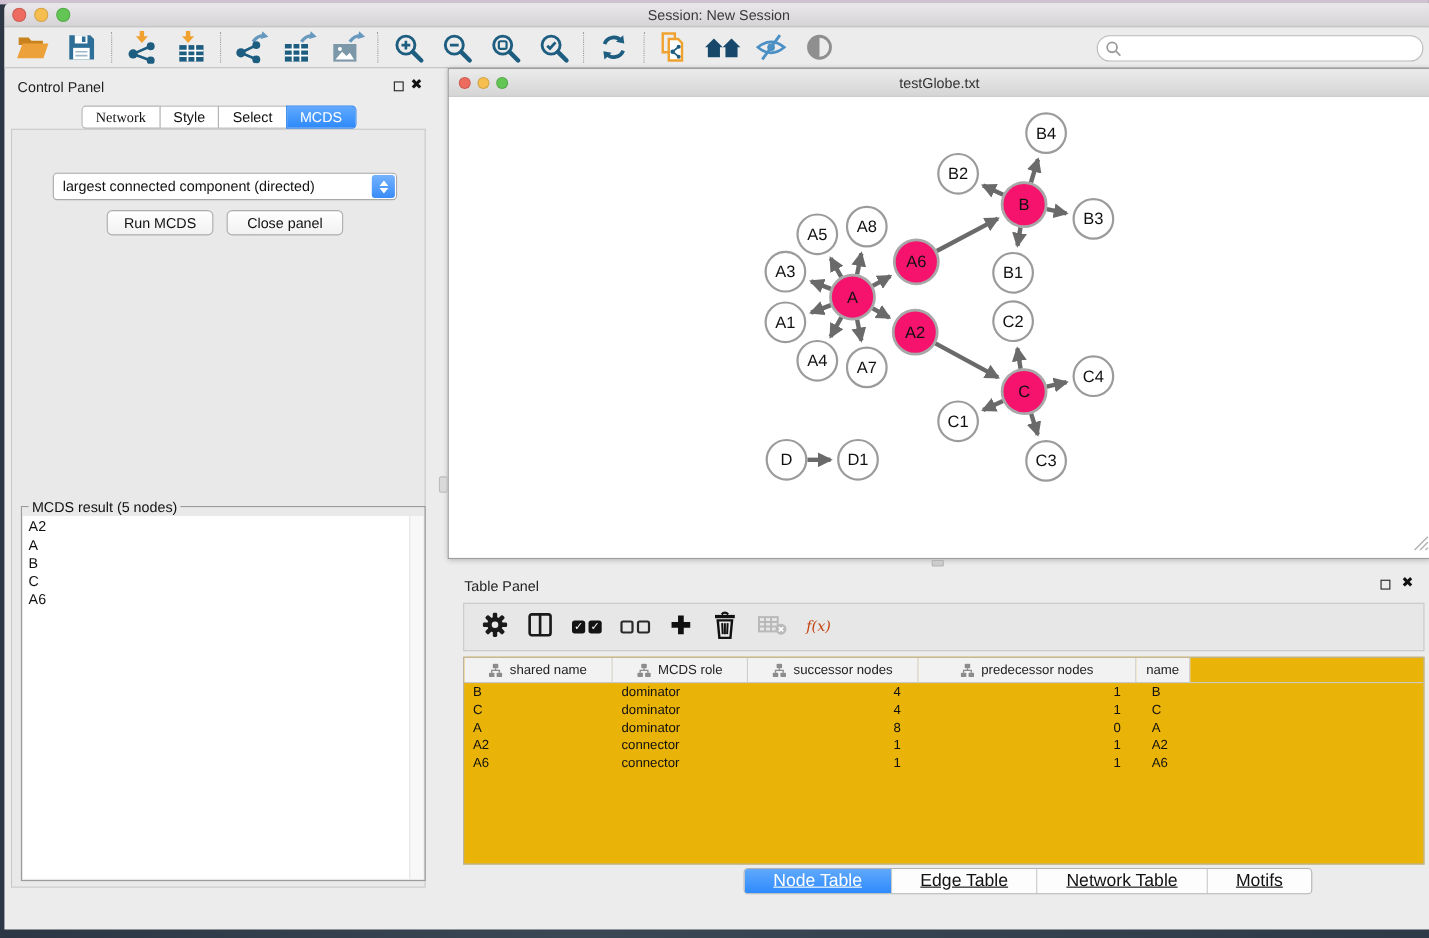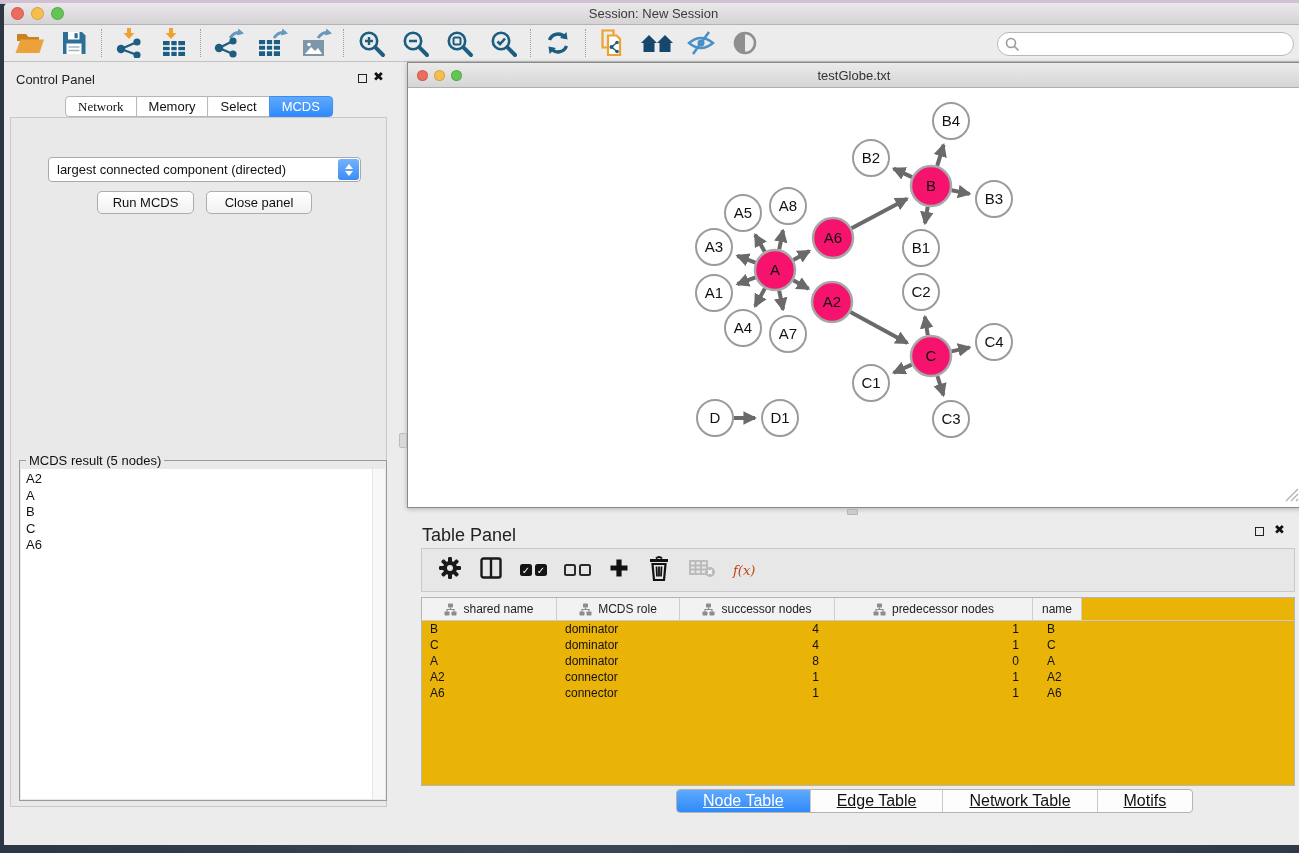--- a/index.html
+++ b/index.html
@@ -70,21 +70,21 @@
   .tl.sm{width:11px;height:11px;}
   .net-title{position:absolute;left:0;right:0;top:5px;text-align:center;font-size:13px;color:#333;}
   .canvas{position:absolute;left:0;top:25px;width:892px;height:419px;background:#fff;}
   .grip{position:absolute;right:1px;bottom:1px;}
   .split-h-handle{position:absolute;left:843px;top:506px;width:11px;height:6px;background:#cccccc;
     border:1px solid #b3b3b3;border-radius:1px;}
   .split-v-grip{position:absolute;left:395px;top:430px;width:8px;height:15px;background:#d9d9d9;
     border:1px solid #bdbdbd;border-radius:2px;}
   
   .tablepanel{position:absolute;left:390px;top:515px;width:909px;height:297px;}
-  .tp-title{position:absolute;left:28px;top:7px;font-size:18px;color:#222;}
+  .tp-title{position:absolute;left:28px;top:7px;font-size:13px;color:#222;}
   .ttoolbar{position:absolute;left:27px;top:30px;width:874px;height:44px;background:#e7e7e7;
     border:1px solid #c9c9c9;display:flex;align-items:center;gap:17px;padding-left:16px;}
   .cbpair{display:flex;gap:3px;}
   .cb{width:12px;height:12px;border-radius:2.5px;display:flex;align-items:center;justify-content:center;}
   .cb.on{background:#141414;color:#fff;font-size:10px;font-weight:bold;}
   .cb.off{border:2px solid #2a2a2a;background:transparent;}
   .fx{font-family:"DejaVu Serif","Liberation Serif",serif;font-style:italic;font-size:13px;color:#c2410c;}
   .table{position:absolute;left:27px;top:79px;width:874px;height:189px;background:#eab308;
     border:1px solid #b5b5b5;overflow:hidden;}
   .thead{display:flex;height:23px;border-bottom:1px solid #c9c9c9;}
@@ -268,21 +268,21 @@
       <input type="text" placeholder="" style="">
     </span>
   </div>
 
   <div class="cpanel">
     <div class="cp-title">Control Panel</div>
     <span class="float-ic" style="right:27px;"></span>
     <span class="close-ic" style="right:10px;">✖</span>
     <div class="cp-tabs">
       <span class="tab">Network</span>
-      <span class="tab">Memory</span>
+      <span class="tab">Style</span>
       <span class="tab">Select</span>
       <span class="tab active">MCDS</span>
     </div>
     <div class="cp-box">
       <div class="select">
         <span class="sel-text">largest connected component (directed)</span>
         <span class="spin">
           <span class="tri-up"></span>
           <span class="tri-dn"></span>
         </span>

